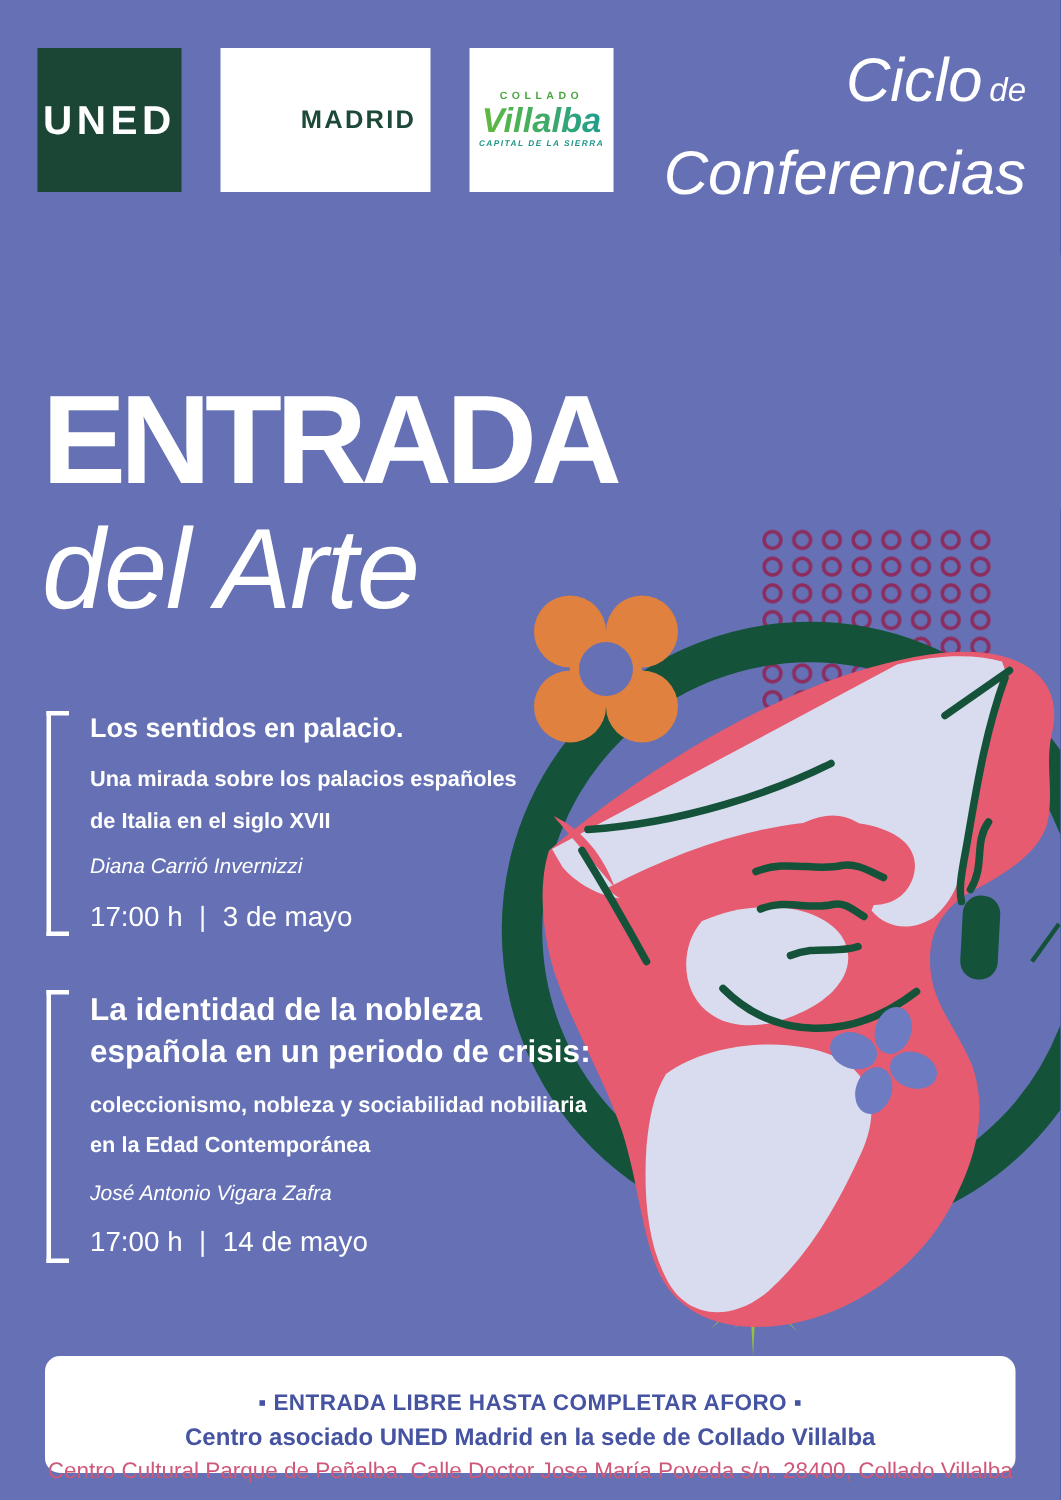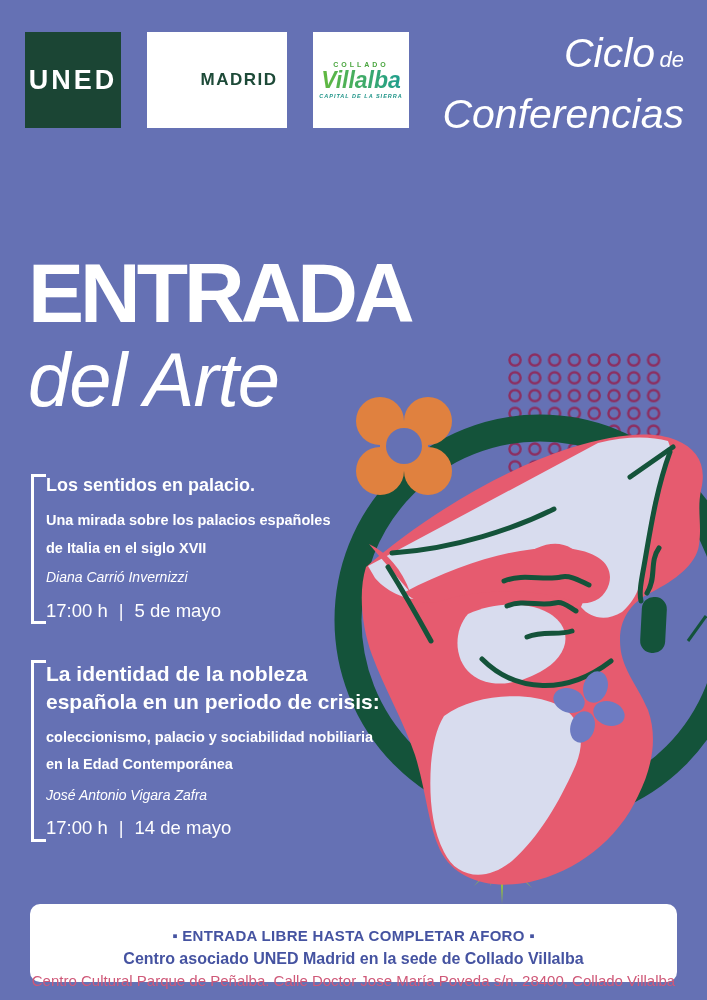--- a/index.html
+++ b/index.html
@@ -43,21 +43,21 @@
   }
 
   
   .lecture { position:absolute; left:31px; color:#fff; }
   .lecture::before {
     content:""; position:absolute; left:0; top:0; bottom:0; width:12px;
     border-left:3px solid #fff; border-top:3px solid #fff; border-bottom:3px solid #fff;
   }
   .lecture-1 { top:474px; height:150px; }
   .lecture-2 { top:660px; height:182px; }
-  .lec-body { padding-left:15px; }
+  .lec-body { padding-left:29px; }
   .lec-title { margin:0; font-weight:700; color:#fff; }
   .lecture-1 .lec-title { font-size:18px; line-height:22px; margin-bottom:10px; }
   .lecture-2 .lec-title { font-size:21px; line-height:28px; margin-bottom:8px; }
   .lec-title span { display:block; }
   .lec-sub { margin:0; font-weight:700; font-size:14.5px; }
   .lecture-1 .lec-sub { line-height:28px; margin-bottom:2px; }
   .lecture-2 .lec-sub { line-height:27px; margin-bottom:4px; }
   .lec-sub span { display:block; }
   .lec-speaker { margin:0; font-style:italic; font-weight:400; font-size:14px; line-height:26px; }
   .lecture-1 .lec-speaker { margin-bottom:9px; }
@@ -157,33 +157,33 @@
     <div class="lec-body">
       <h2 class="lec-title">
         <span>Los sentidos en palacio.</span>
       </h2>
       <p class="lec-sub">
         <span>Una mirada sobre los palacios españoles</span>
         <span>de Italia en el siglo XVII</span>
       </p>
       <p class="lec-speaker">Diana Carrió Invernizzi</p>
       <p class="lec-time">
-        <span>17:00 h</span><span class="sep">|</span><span>5 de mayo</span>
+        <span>17:00 h</span><span class="sep">|</span><span>3 de mayo</span>
       </p>
     </div>
   </section>
 
   <section class="lecture lecture-2">
     <div class="lec-body">
       <h2 class="lec-title">
         <span>La identidad de la nobleza</span>
         <span>española en un periodo de crisis:</span>
       </h2>
       <p class="lec-sub">
-        <span>coleccionismo, palacio y sociabilidad nobiliaria</span>
+        <span>coleccionismo, nobleza y sociabilidad nobiliaria</span>
         <span>en la Edad Contemporánea</span>
       </p>
       <p class="lec-speaker">José Antonio Vigara Zafra</p>
       <p class="lec-time">
         <span>17:00 h</span><span class="sep">|</span><span>14 de mayo</span>
       </p>
     </div>
   </section>
 
   <footer class="footer-card">

